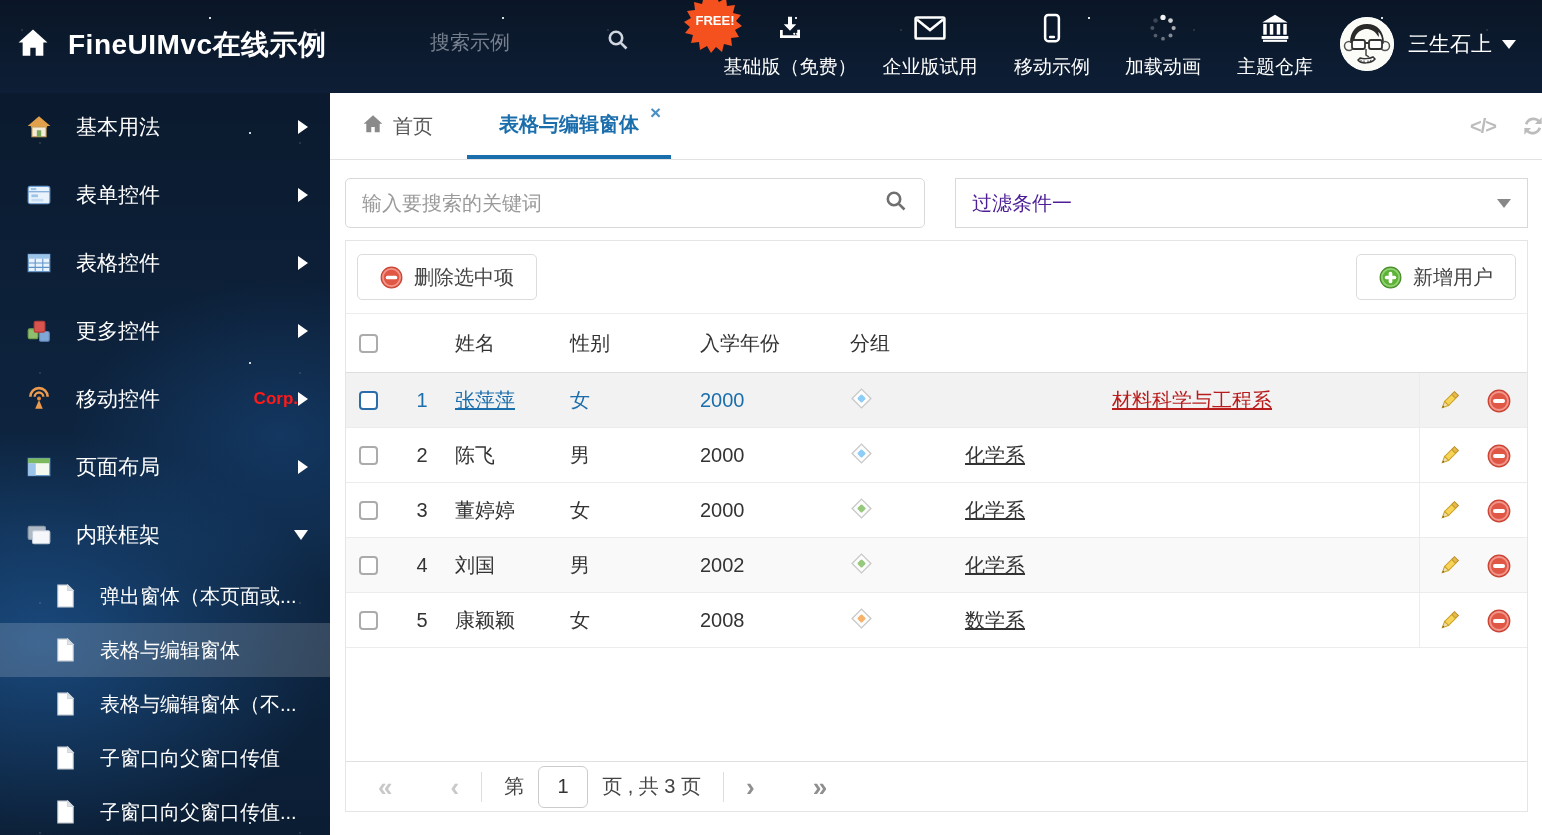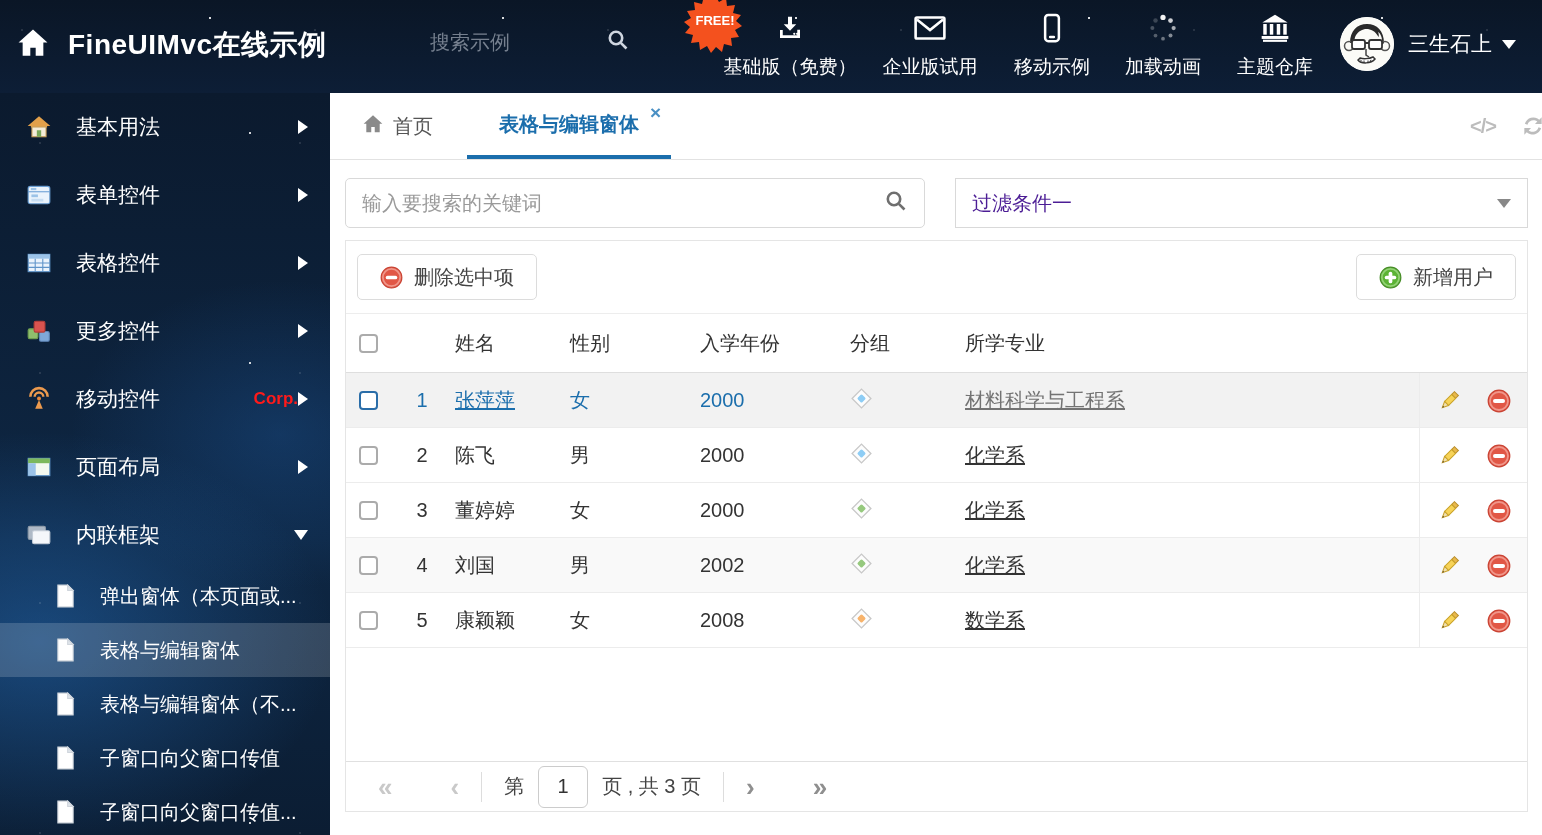--- a/index.html
+++ b/index.html
@@ -88,21 +88,21 @@
   .tgrid { display:grid; grid-template-columns:56px 40px 128px 130px 150px 115px 1fr 108px; align-items:center; }
   .thead { height:60px; border-top:1px solid #ededed; border-bottom:1px solid #dedede; font-size:20px; color:#333; }
   .trow { height:55px; border-bottom:1px solid #ececec; font-size:20px; color:#333; }
   .trow.stripe { background:#f9f9f9; }
   .trow.selected { background:#f2f2f2; color:#1b6eac; }
   .cell-name { padding-left:13px; }
   .cell-num { text-align:center; }
   .chk { width:19px; height:19px; border:2px solid #ababab; border-radius:4px; background:#fff; margin-left:13px; cursor:pointer; }
   .trow.selected .chk { border-color:#2a6da8; }
   .major-link { color:#333; text-decoration:underline; cursor:pointer; }
-  .trow.selected .major-link { color:#737373; }
+  .trow.selected .major-link { color:#b91c1c;text-align:center; }
   .trow.selected .cell-name { text-decoration:underline; }
   .cell-actions { display:flex; align-items:center; justify-content:center; gap:26px; height:55px; border-left:1px solid #ececec; }
   .act { cursor:pointer; display:flex; }
   .tag-blue { fill:#8ecdf5; } .tag-green { fill:#96c97e; } .tag-orange { fill:#f7b36b; }
 
   .grid-fill { flex:1; }
   .pager { height:50px; flex:0 0 50px; border-top:1px solid #e0e0e0; display:flex; align-items:center; font-size:20px; color:#444; }
   .pg-nav { font-size:26px; line-height:1; cursor:pointer; font-weight:bold; }
   .pg-dis { color:#c9c9c9; }
   .pg-en { color:#8f8f8f; }
@@ -424,21 +424,20 @@
       </button>
     </div>
 
     <div class="tgrid thead">
       <span class="chk"></span>
       <span></span>
       <span class="cell-name">姓名</span>
       <span>性别</span>
       <span>入学年份</span>
       <span>分组</span>
-      <span>所学专业</span>
       <span></span>
     </div>
 
     <div class="tgrid trow selected">
       <span class="chk"></span>
       <span class="cell-num">1</span>
       <span class="cell-name">张萍萍</span>
       <span>女</span>
       <span>2000</span>
       <span><svg width="23" height="23" viewBox="0 0 24 24">

